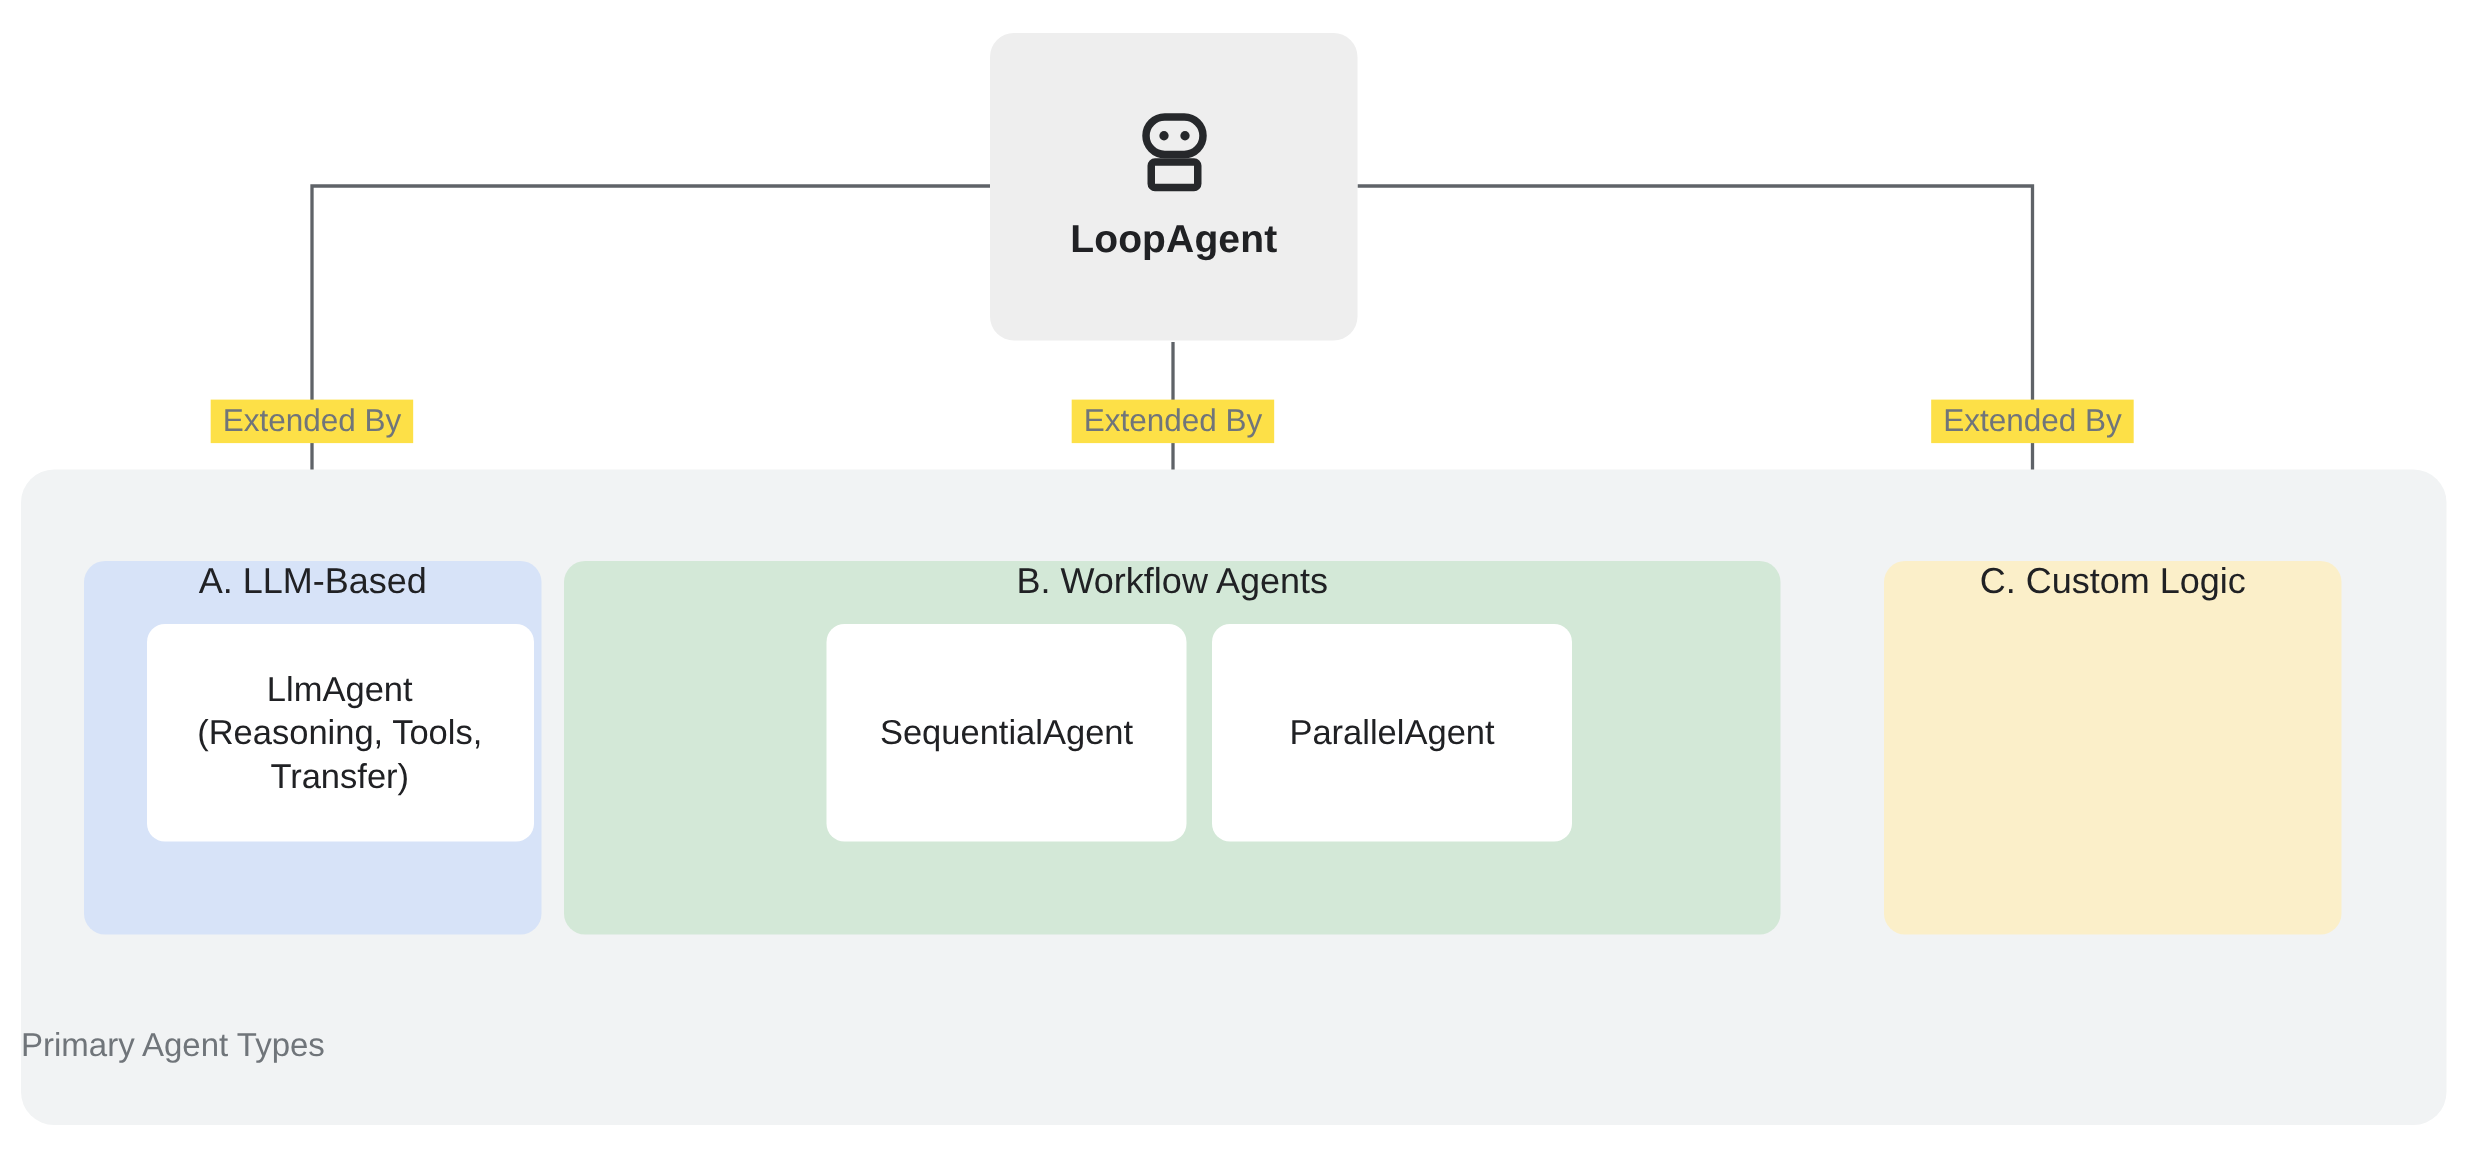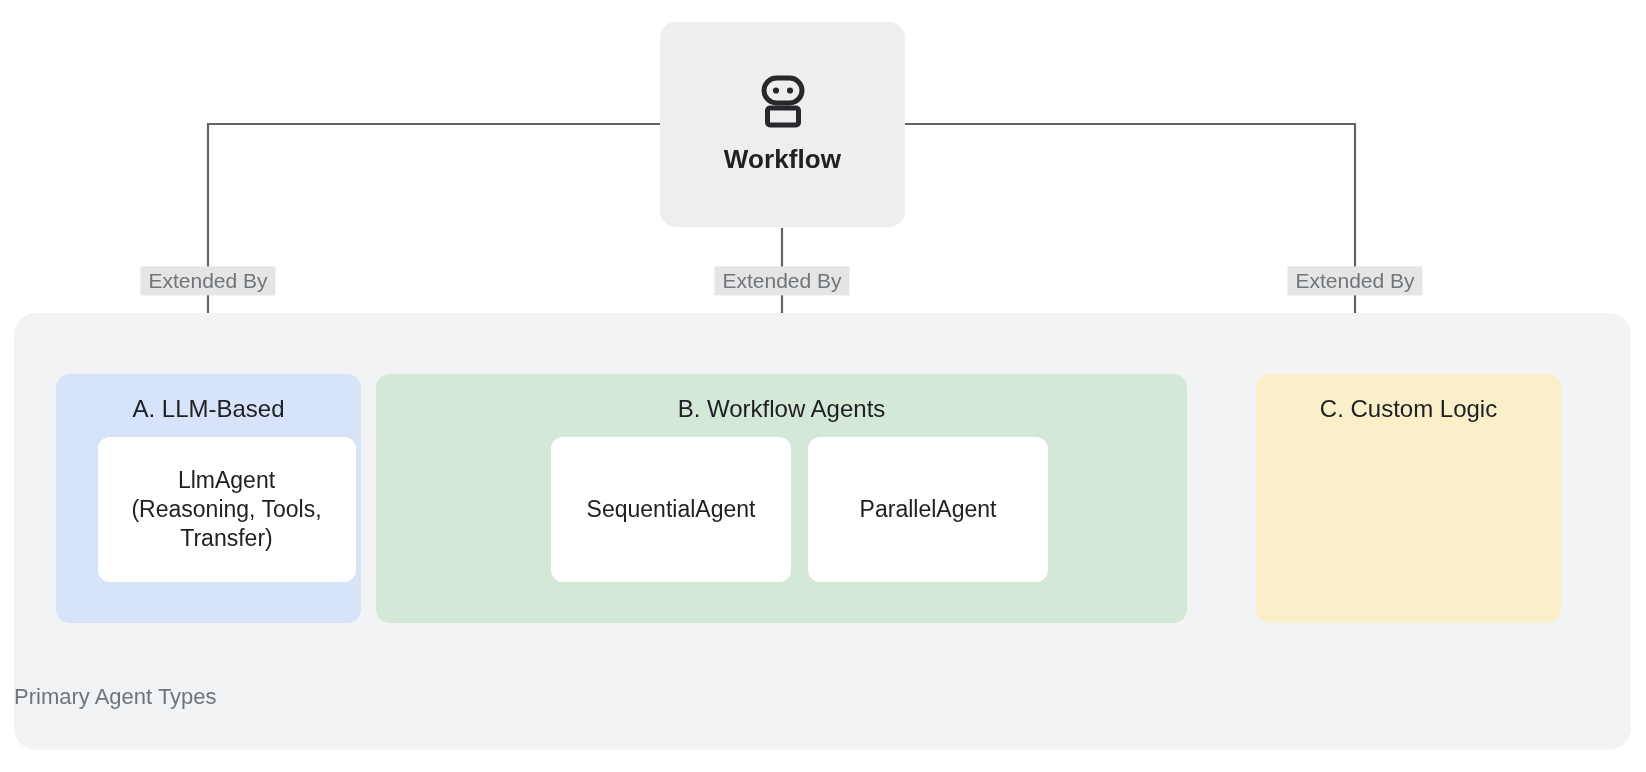--- a/index.html
+++ b/index.html
@@ -54,21 +54,21 @@
     font-weight: bold;
     color: #202124;
     letter-spacing: 0.1px;
   }
 
   
   .edge-label {
     position: absolute;
     font-size: 21px;
     color: #70757a;
-    background: #e5e5e5;
+    background: #fde047;
     padding: 2px 8px;
     white-space: nowrap;
     transform: translate(-50%, -50%);
     line-height: 1.2;
   }
 
   
   #primary-group {
     position: absolute;
     left: 14px;
@@ -93,21 +93,20 @@
     position: absolute;
     top: 374px;
     border-radius: 14px;
     display: flex;
     flex-direction: column;
     align-items: center;
   }
   .category .cat-title {
     font-size: 24px;
     color: #202124;
-    margin-top: 21px;
     margin-bottom: 14px;
     white-space: nowrap;
   }
   .category .cards {
     display: flex;
     flex-direction: row;
     gap: 17px;
     margin-left: 36px;
   }
   .agent-card {
@@ -181,21 +180,21 @@
 
   <div id="base-agent">
     <span class="robot-icon">
       <svg viewBox="0 0 56 56" width="56" height="56" xmlns="http://www.w3.org/2000/svg">
         <rect x="9" y="4" width="38" height="25" rx="12.5" ry="12.5" fill="none" stroke="#26282b" stroke-width="5"></rect>
         <circle cx="21" cy="16.5" r="3.1" fill="#26282b"></circle>
         <circle cx="35" cy="16.5" r="3.1" fill="#26282b"></circle>
         <rect x="12.5" y="34" width="31" height="17" rx="2.5" ry="2.5" fill="none" stroke="#26282b" stroke-width="5"></rect>
       </svg>
     </span>
-    <span class="node-title">Workflow</span>
+    <span class="node-title">LoopAgent</span>
   </div>
 
   <div class="edge-label" style="left:208px; top:281px;">Extended By</div>
   <div class="edge-label" style="left:782px; top:281px;">Extended By</div>
   <div class="edge-label" style="left:1355px; top:281px;">Extended By</div>
 
   <div id="primary-group">
     <div id="primary-group-caption">Primary Agent Types</div>
   </div>
 

